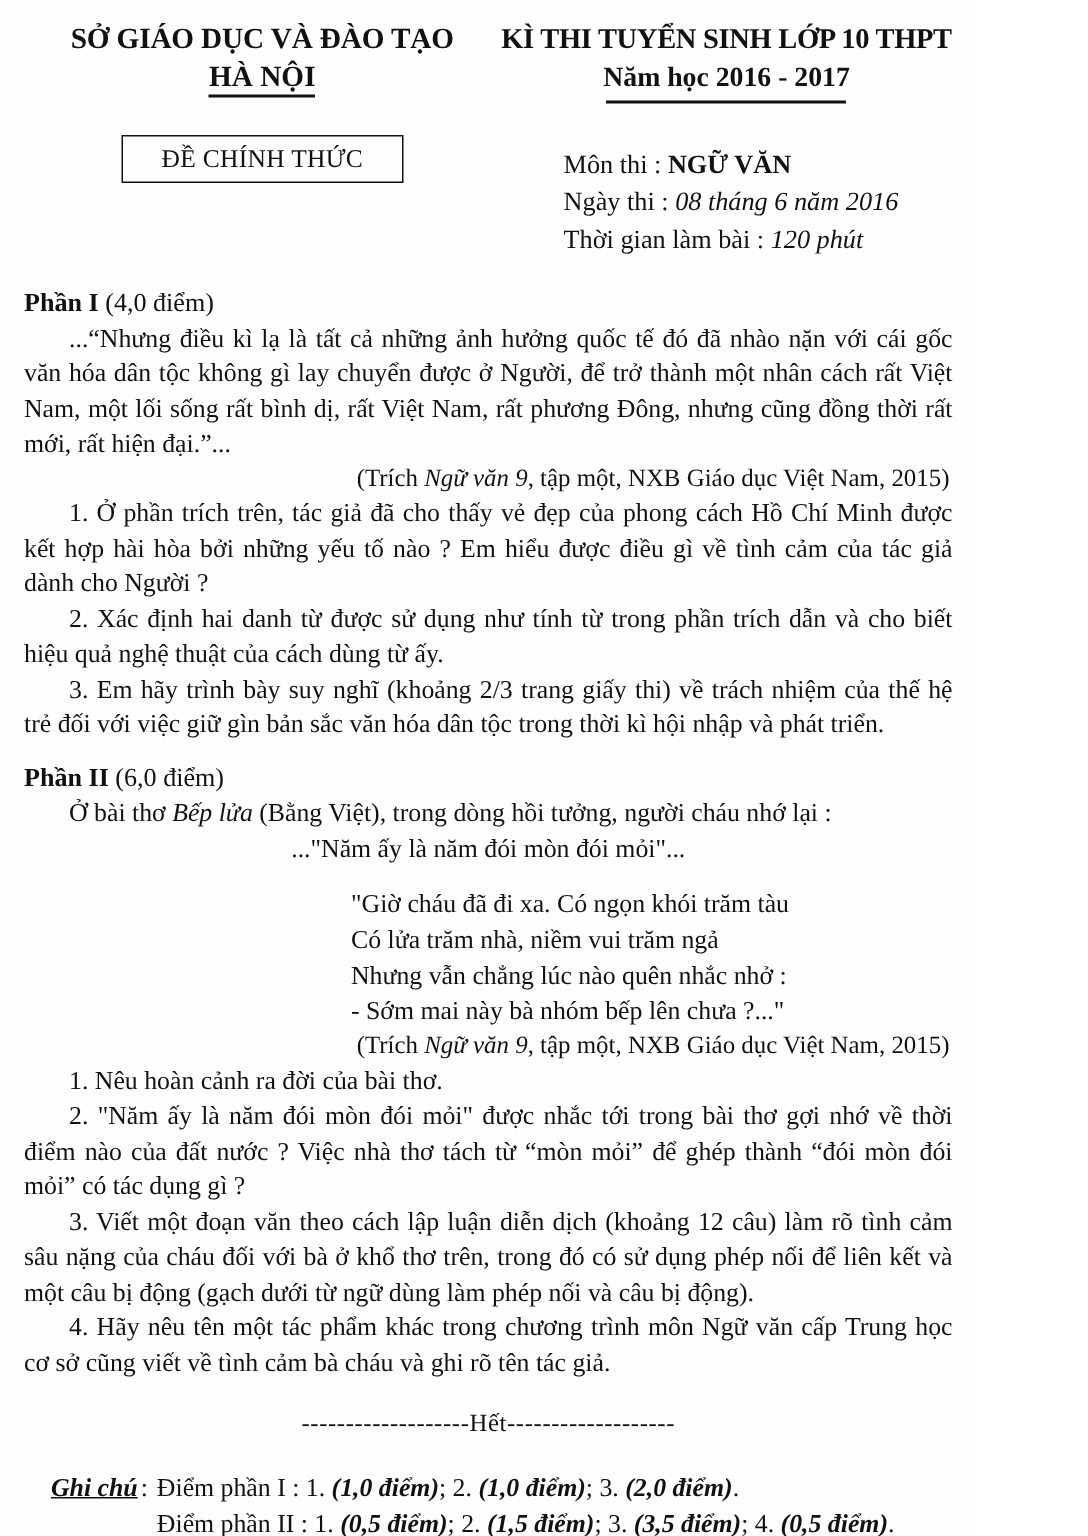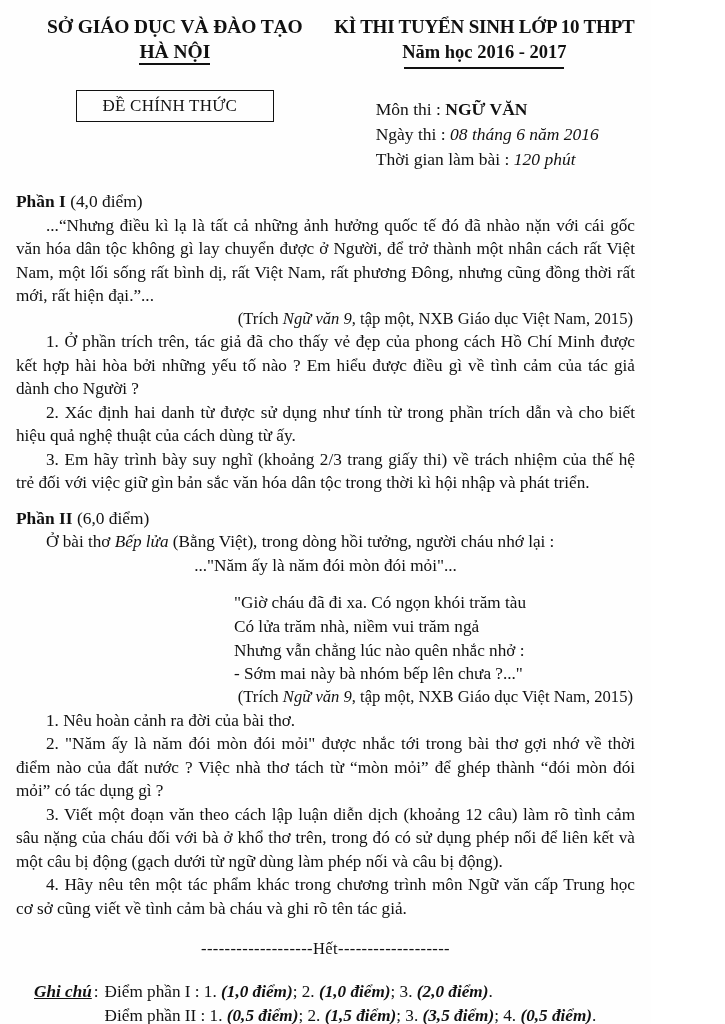--- a/index.html
+++ b/index.html
@@ -51,21 +51,21 @@
     margin-top: 1px;
   }
   .hl-line2 span {
     border-bottom: 2px solid #111;
     padding-bottom: 1px;
   }
   .official-box {
     display: inline-block;
     margin-top: 27px;
     border: 1.8px solid #111;
-    padding: 6px 36px 7px 26px;
+    padding: 6px 26px 7px 26px;
     font-size: 17px;
     line-height: 1;
     letter-spacing: 0.2px;
     white-space: nowrap;
   }
 
   .header-right {
     width: 330px;
     padding-top: 2px;
   }

